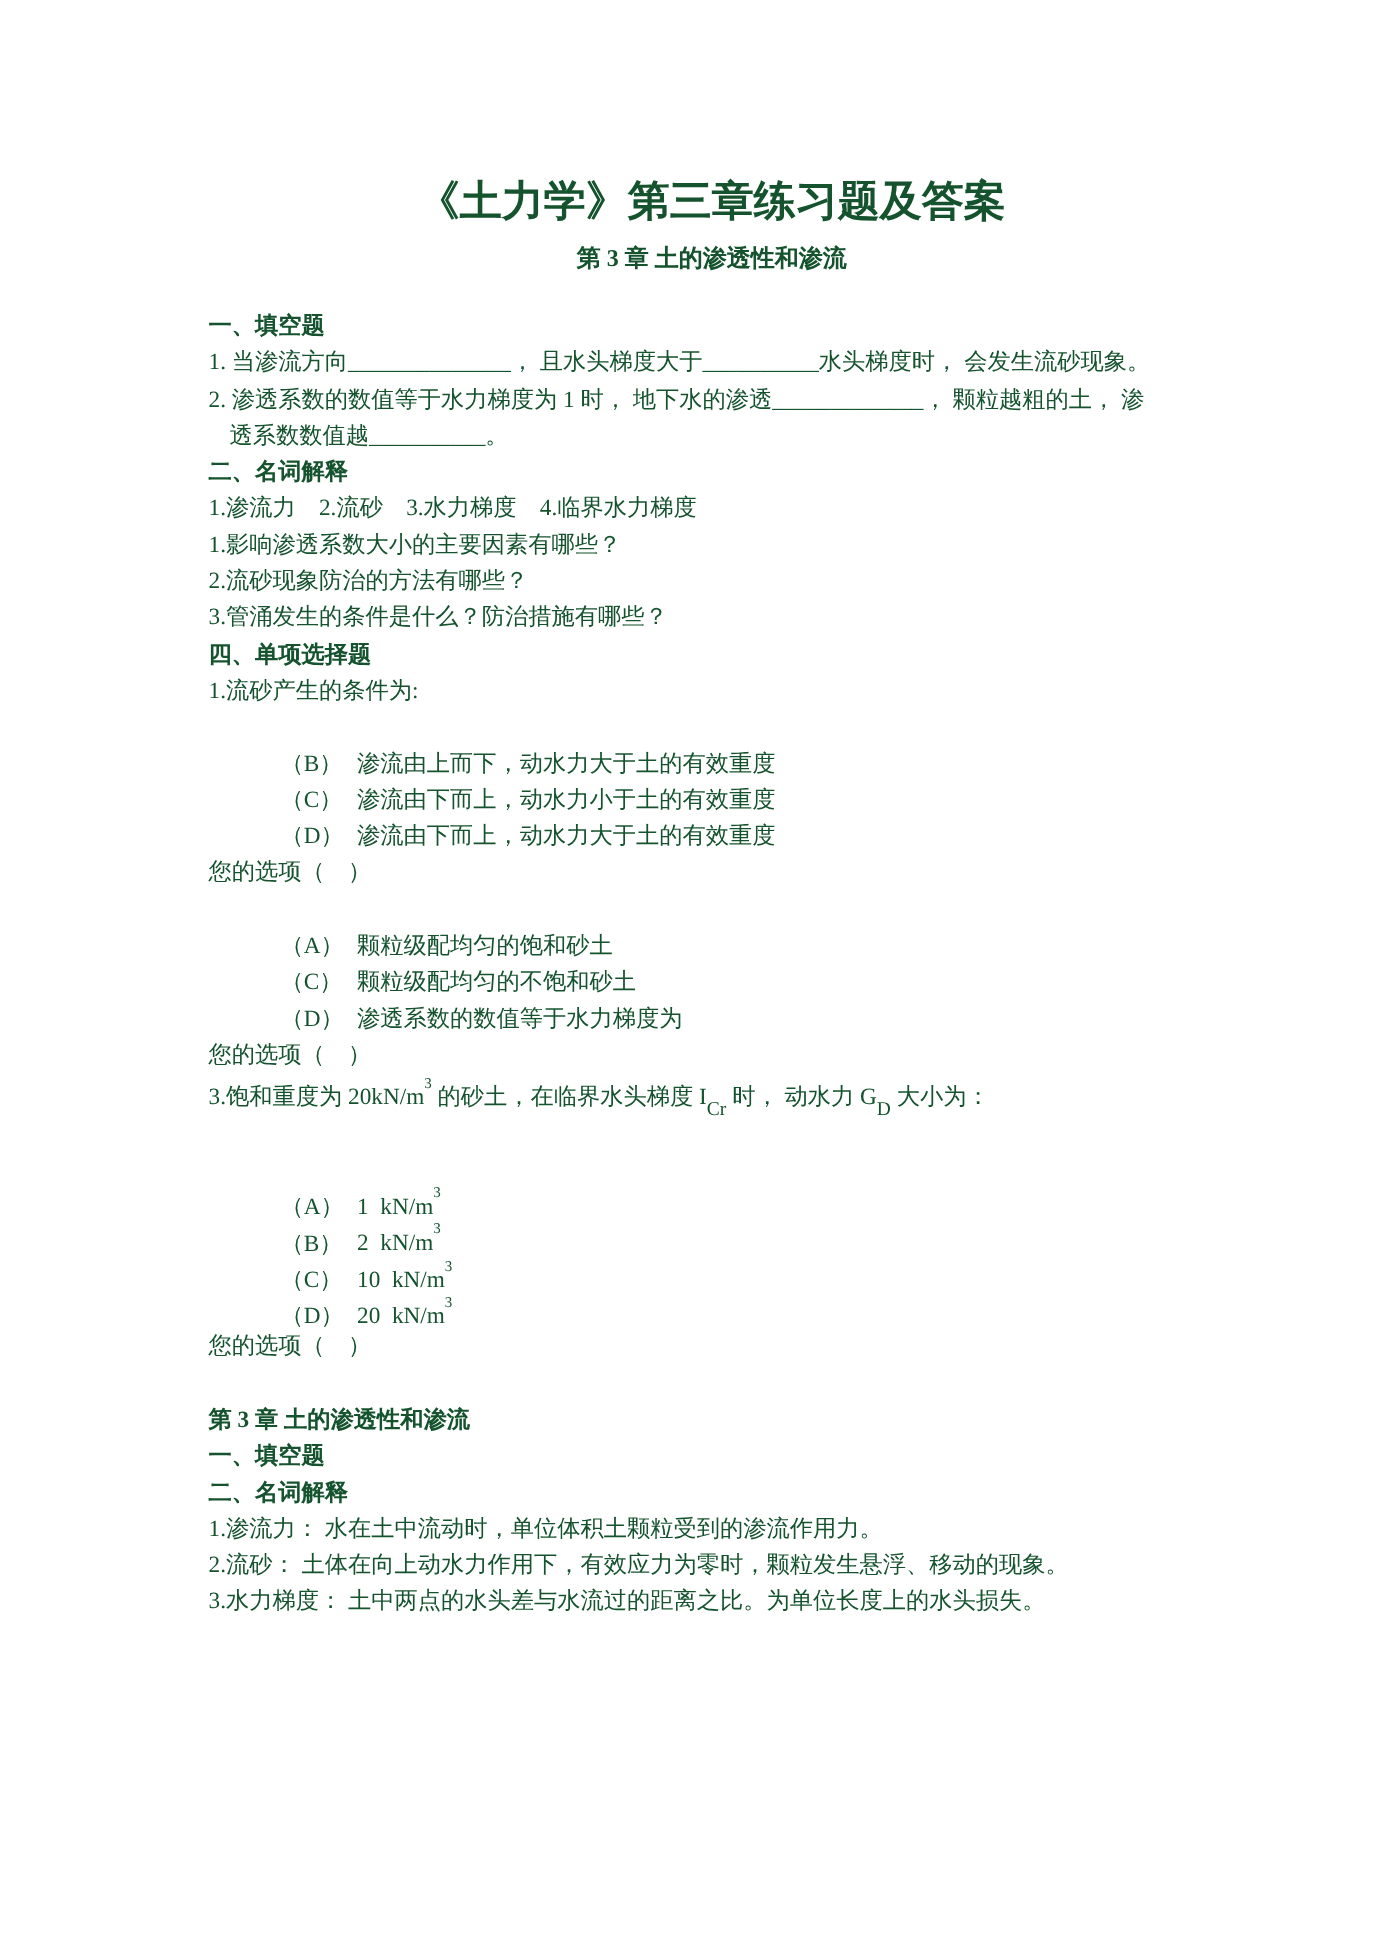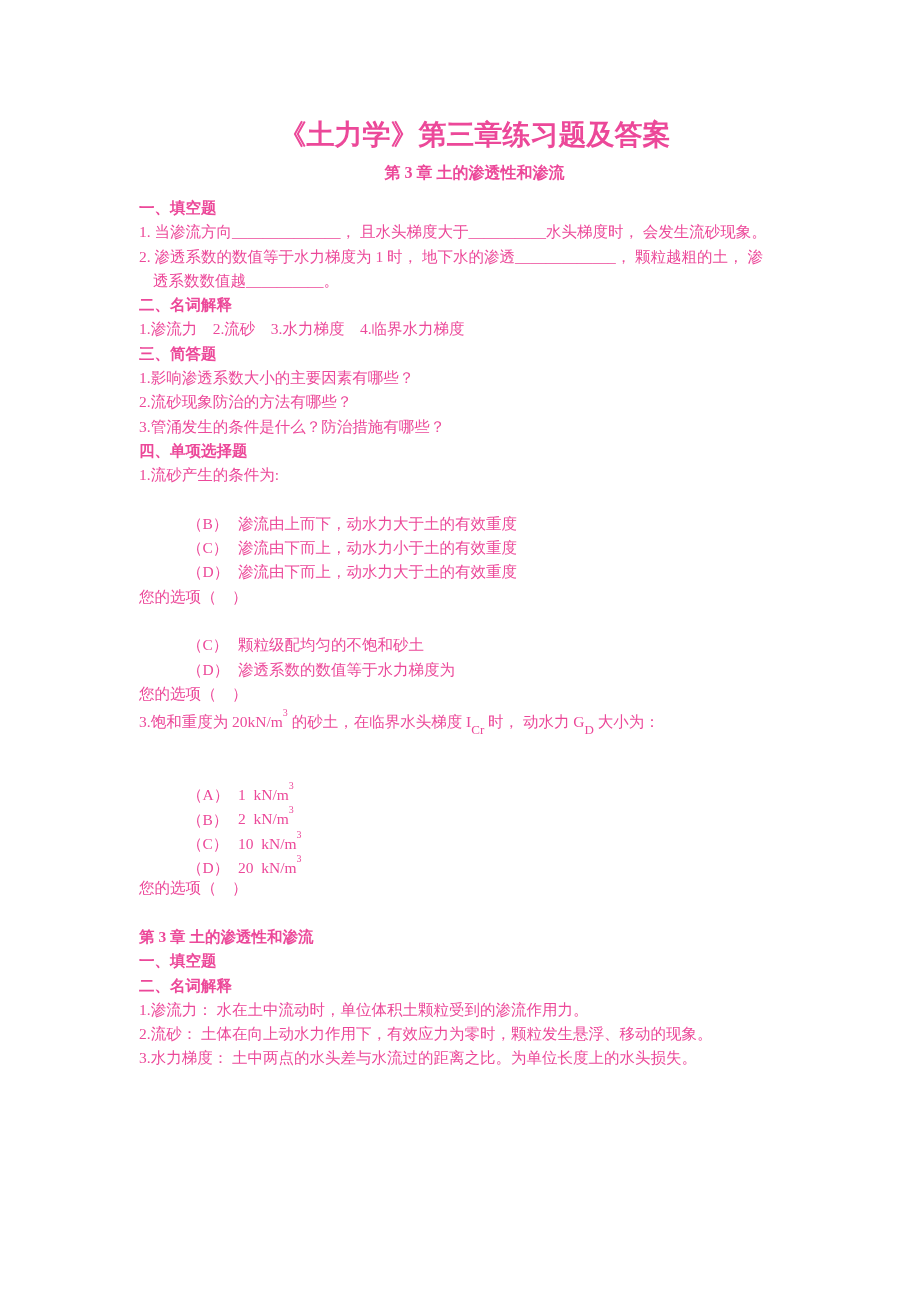--- a/index.html
+++ b/index.html
@@ -1,41 +1,41 @@
 <!DOCTYPE html>
 <html><head>
 <meta charset="utf-8">
 <style>
   html, body { margin: 0; padding: 0; background: #ffffff; }
   .page {
     position: relative;
     width: 920px;
     height: 1302px;
     background: #ffffff;
-    color: #ec4899;
+    color: #14532d;
     font-family: "Liberation Serif", "DejaVu Serif", serif;
     overflow: hidden;
   }
   .content { padding: 118px 110px 0 139px; }
   .doc-title {
     font-size: 28px;
     font-weight: bold;
     text-align: center;
     line-height: 34px;
     white-space: pre;
   }
   .chapter-sub {
     font-size: 16px;
     font-weight: bold;
     text-align: center;
     line-height: 26px;
     margin-top: 8px;
     white-space: pre;
   }
-  .body-block { margin-top: 10px; }
+  .body-block { margin-top: 20px; }
   .line {
     font-size: 15.5px;
     line-height: 24.3px;
     height: 24.3px;
     white-space: pre;
   }
   .b { font-weight: bold; }
   .wrap-indent { padding-left: 14px; }
   .option { padding-left: 48px; }
   .opt-label { display: inline-block; min-width: 51px; }
@@ -54,35 +54,35 @@
     <div class="body-block">
 
       <div class="line b">一、填空题</div>
       <div class="line">1. 当渗流方向______________， 且水头梯度大于__________水头梯度时， 会发生流砂现象。</div>
       <div class="line">2. 渗透系数的数值等于水力梯度为 1 时， 地下水的渗透_____________， 颗粒越粗的土， 渗</div>
       <div class="line wrap-indent">透系数数值越__________。</div>
 
       <div class="line b">二、名词解释</div>
       <div class="line">1.渗流力    2.流砂    3.水力梯度    4.临界水力梯度</div>
 
-      <div class="line b">三、简答题</div>
       <div class="line">1.影响渗透系数大小的主要因素有哪些？</div>
       <div class="line">2.流砂现象防治的方法有哪些？</div>
       <div class="line">3.管涌发生的条件是什么？防治措施有哪些？</div>
 
       <div class="line b">四、单项选择题</div>
 
       <div class="line">1.流砂产生的条件为:</div>
       <div class="line"></div>
       <div class="line option"><span class="opt-label">（B）</span><span>渗流由上而下，动水力大于土的有效重度</span></div>
       <div class="line option"><span class="opt-label">（C）</span><span>渗流由下而上，动水力小于土的有效重度</span></div>
       <div class="line option"><span class="opt-label">（D）</span><span>渗流由下而上，动水力大于土的有效重度</span></div>
       <div class="line">您的选项（　）</div>
 
       <div class="line"></div>
+      <div class="line option"><span class="opt-label">（A）</span><span>颗粒级配均匀的饱和砂土</span></div>
       <div class="line option"><span class="opt-label">（C）</span><span>颗粒级配均匀的不饱和砂土</span></div>
       <div class="line option"><span class="opt-label">（D）</span><span>渗透系数的数值等于水力梯度为</span></div>
       <div class="line">您的选项（　）</div>
 
       <div class="line"><span>3.饱和重度为 20kN/m</span><sup class="s-sup">3</sup><span> 的砂土，在临界水头梯度 I</span><sub class="s-sub">Cr</sub><span> 时， 动水力 G</span><sub class="s-sub">D</sub><span> 大小为：</span></div>
       <div class="line"></div>
       <div class="line"></div>
       <div class="line option"><span class="opt-label">（A）</span><span>1  kN/m</span><sup class="s-sup">3</sup></div>
       <div class="line option"><span class="opt-label">（B）</span><span>2  kN/m</span><sup class="s-sup">3</sup></div>
       <div class="line option"><span class="opt-label">（C）</span><span>10  kN/m</span><sup class="s-sup">3</sup></div>

